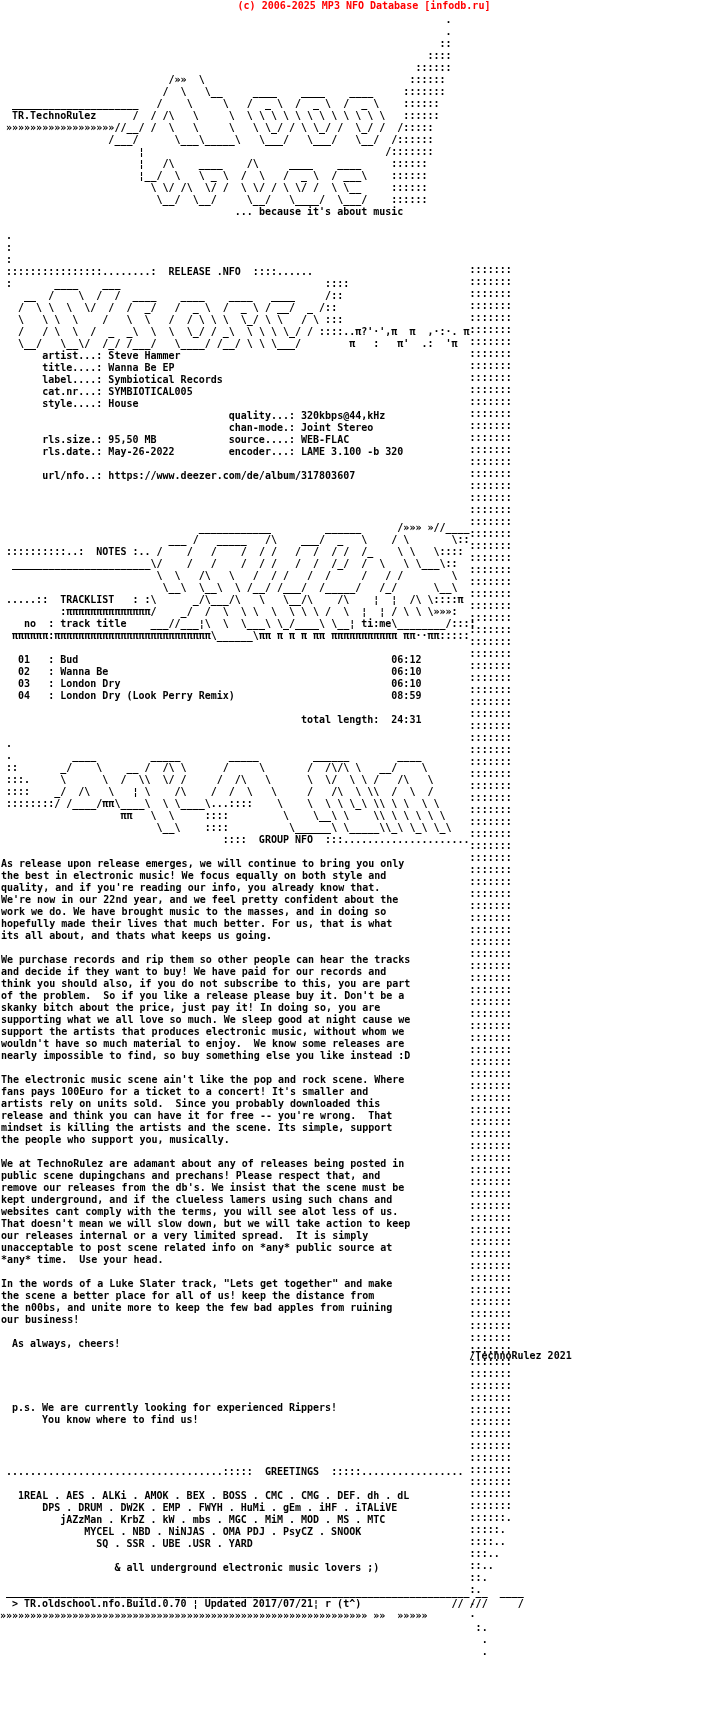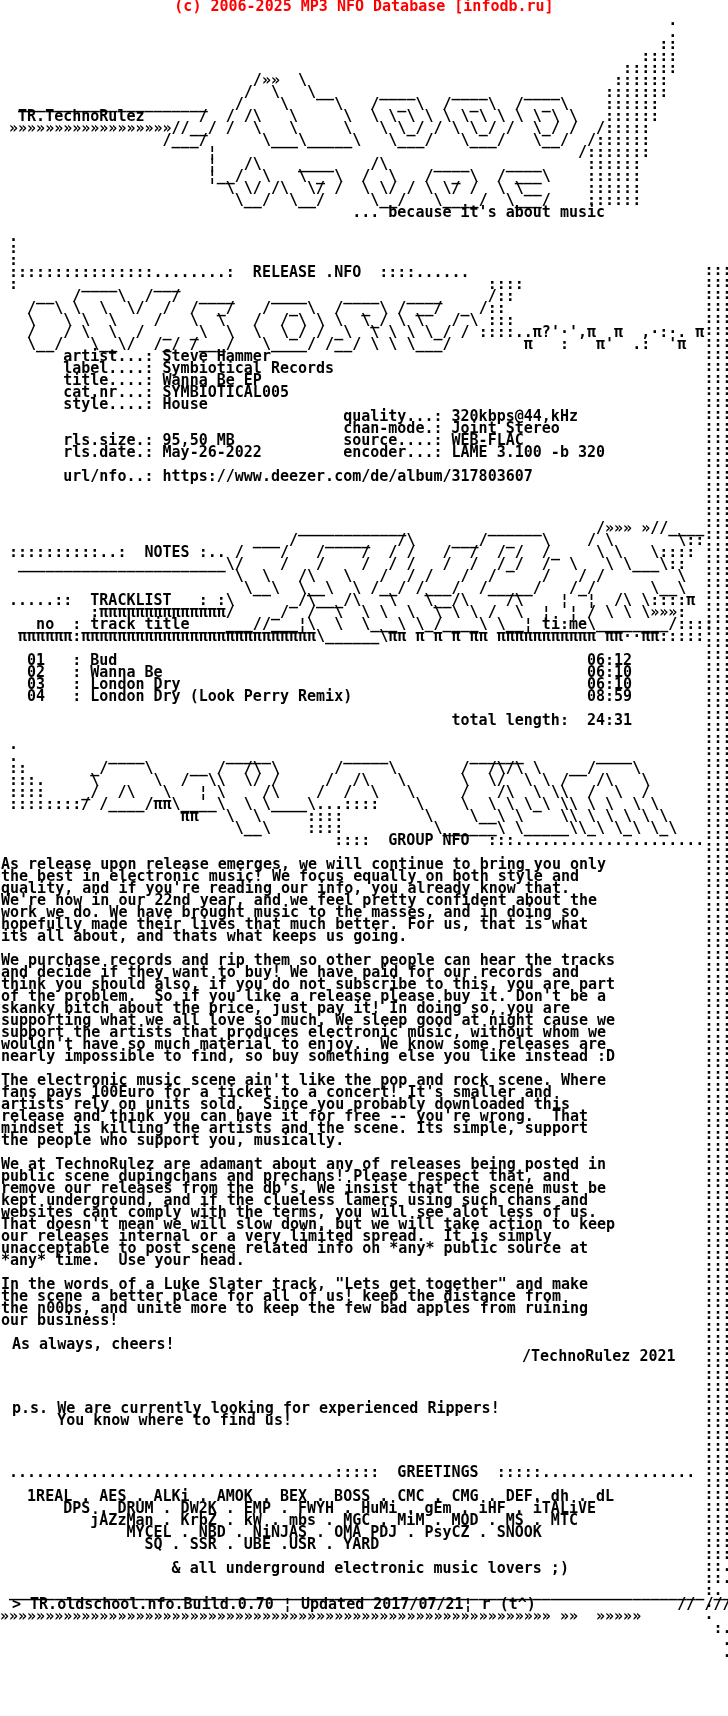--- a/index.html
+++ b/index.html
@@ -1,17 +1,17 @@
 <!DOCTYPE html>
 <html><head>
 <meta charset="utf-8">
 <style>
   html,body{margin:0;padding:0;background:#fff;}
   .page{position:relative;width:728px;height:1716px;overflow:hidden;background:#fff;color:#000;
-        font-family:"DejaVu Sans Mono",monospace;font-weight:bold;font-size:15px;line-height:12px;}
+        font-family:"DejaVu Sans Mono",monospace;font-weight:bold;font-size:10px;line-height:12px;}
   pre{margin:0;font:inherit;white-space:pre;}
   .line{white-space:pre;height:12px;}
   .rel{position:relative;}
   .ov{position:absolute;white-space:pre;}
   .c{position:absolute;white-space:pre;top:0;}
   .iline,.trow{position:relative;height:12px;white-space:pre;}
   .mt12{margin-top:12px;}
   .mt24{margin-top:40px;}
   .para{padding-left:1px;margin-top:12px;white-space:pre;}
   .pl12{padding-left:12px;}
@@ -73,26 +73,26 @@
    \   \ \  \    /   \  \   /  / \ \ \  \_/ \ \   / \ :::
    /   / \  \  /  _  _\  \  \  \_/ / _\  \ \ \ \_/ / ::::..π?'·',π  π  ,·:·. π
    \__/   \__\/  /_/ /___/   \____/ /__/ \ \ \___/        π   :   π'  .:  'π</pre>
 
   <div class="info">
     <div class="iline">
       <span class="c lbl1">artist...:</span>
       <span class="c val1">Steve Hammer</span>
     </div>
     <div class="iline">
+      <span class="c lbl1">title....:</span>
+      <span class="c val1">Wanna Be EP</span>
+    </div>
+    <div class="iline">
       <span class="c lbl1">label....:</span>
       <span class="c val1">Symbiotical Records</span>
-    </div>
-    <div class="iline">
-      <span class="c lbl1">title....:</span>
-      <span class="c val1">Wanna Be EP</span>
     </div>
     <div class="iline">
       <span class="c lbl1">cat.nr...:</span>
       <span class="c val1">SYMBIOTICAL005</span>
     </div>
     <div class="iline">
       <span class="c lbl1">style....:</span>
       <span class="c val1">House</span>
     </div>
     <div class="iline">

